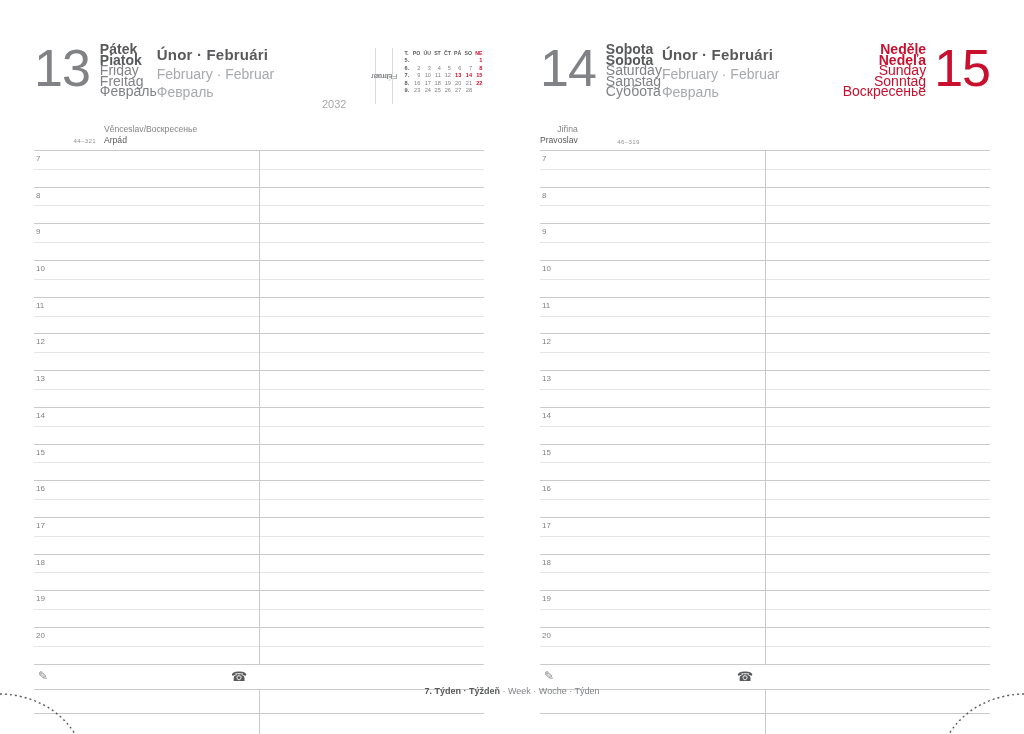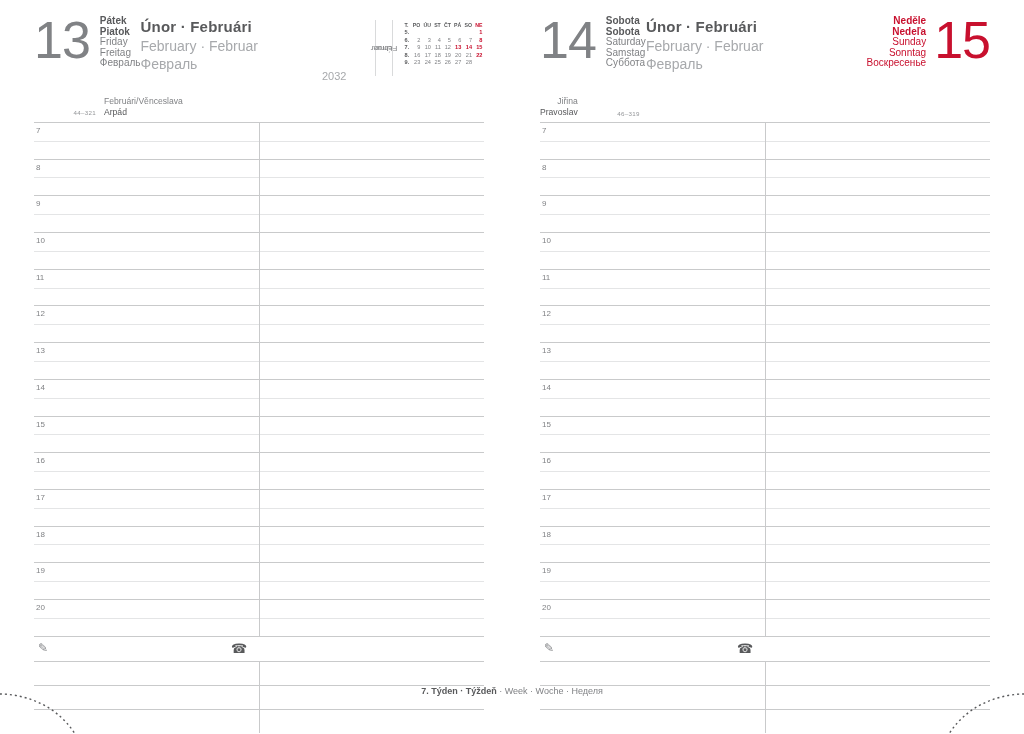--- a/index.html
+++ b/index.html
@@ -20,20 +20,21 @@
     top: 0; left: 0;
     width: 1024px;
     height: 734px;
     display: flex;
   }
   .page {
     width: 512px;
     height: 546px;
     position: relative;
     box-sizing: border-box;
+    margin-top: 28px;
   }
   
   .hdr {
     position: relative;
     height: 96px;
   }
   .page-left .hdr { padding: 0 28px 0 34px; }
   .page-right .hdr { padding: 0 34px 0 28px; }
 
   .hdr-row {
@@ -46,21 +47,21 @@
   .daynum {
     font-size: 52px;
     line-height: 52px;
     color: #808285;
     font-weight: 400;
     letter-spacing: -1px;
     font-family: "Liberation Sans", sans-serif;
   }
   .daynum.sun { color: #c8102e; }
   .daynames {
-    font-size: 10px;
+    font-size: 14px;
     line-height: 10.5px;
     margin-left: 10px;
     padding-top: 2px;
     white-space: nowrap;
   }
   .daynames .b { font-weight: bold; color: #58595b; }
   .daynames .n { color: #808285; }
   .daynames .r { color: #c8102e; }
   .daynames .rb { color: #c8102e; font-weight: bold; }
 
@@ -328,21 +329,21 @@
             </tbody>
         </table>
       </div>
       <div class="year">2032</div>
     </div>
 
     <div class="namesrow">
       <div class="nm-left">
         <div class="pagecode">44–321</div>
         <div class="names">
-          <div>Februári/Věnceslava</div>
+          <div>Věnceslav/Воскресенье</div>
           <div class="l2">Arpád</div>
         </div>
       </div>
     </div>
 
     <div class="grid">
       <div class="hours-host">
           <div class="hrline">
             <span class="hr">7</span>
             <div class="half"></div>
@@ -532,19 +533,19 @@
         <div class="nline"></div>
         <div class="nline"></div>
         <div class="nline"></div>
         <div class="vsplit"></div>
       </div>
     </div>
   </div>
 </div>
 
 <div class="weekfoot">
-  <b>7. Týden · Týždeň</b><span> · Week · Woche · Неделя</span>
+  <b>7. Týden · Týždeň</b><span> · Week · Woche · Týden</span>
 </div>
 
 <svg class="perf" viewBox="0 0 1024 50" preserveAspectRatio="none">
   <path d="M0,10 C20,10 55,18 75,50" fill="none" stroke="#58595b" stroke-width="1.4" stroke-dasharray="2,3"></path>
   <path d="M1024,10 C1004,10 969,18 949,50" fill="none" stroke="#58595b" stroke-width="1.4" stroke-dasharray="2,3"></path>
 </svg>
 
 </body></html>

